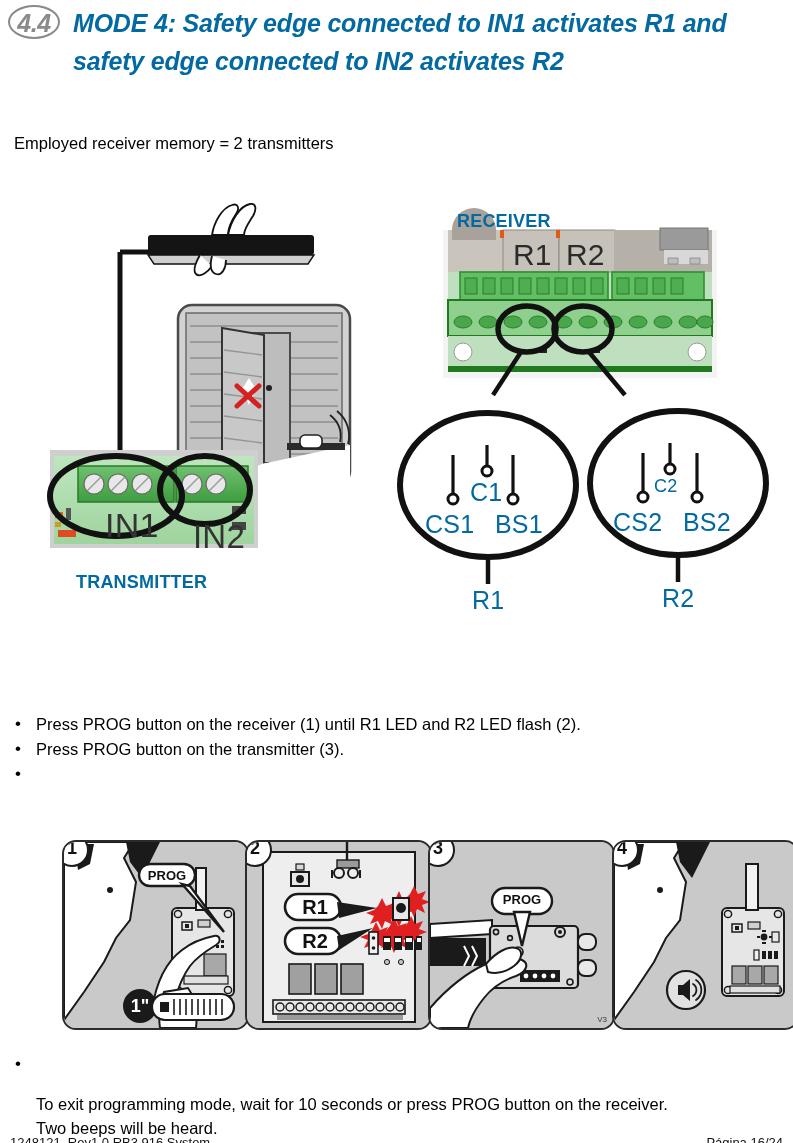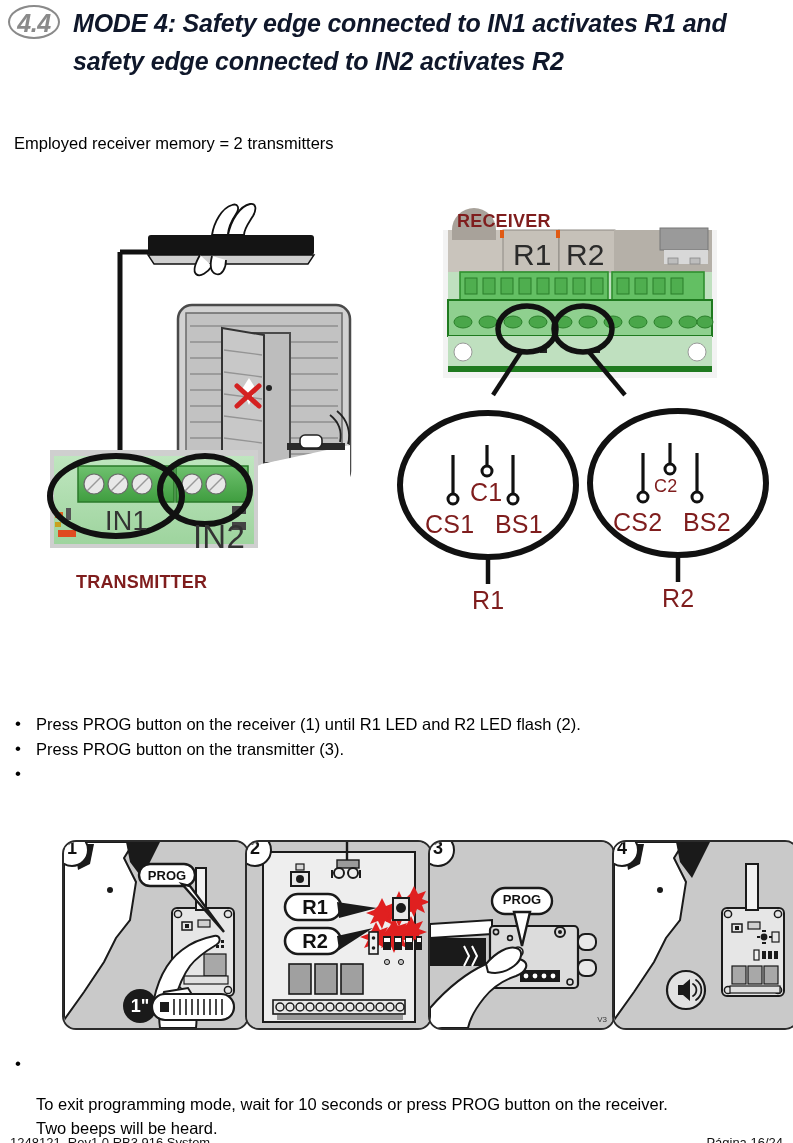--- a/index.html
+++ b/index.html
@@ -37,21 +37,21 @@
     font-style: italic;
     font-weight: bold;
     line-height: 32px;
     text-align: center;
     letter-spacing: -0.5px;
     box-sizing: border-box;
     margin-top: 1px;
   }
   .sec-title {
     margin-left: 13px;
-    color: #0f172a;
+    color: #0369a1;
     font-size: 25px;
     font-weight: bold;
     font-style: italic;
     line-height: 38px;
     letter-spacing: -0.2px;
   }
 
   
   .intro {
     position: absolute;
@@ -60,21 +60,21 @@
     line-height: 23px;
     color: #000;
   }
 
   
   .figure { position: absolute; left: 0; top: 200px; width: 793px; height: 445px; }
 
   .lbl {
     position: absolute;
     font-weight: bold;
-    color: #7f1d1d;
+    color: #0369a1;
     font-size: 17px;
     letter-spacing: 0.2px;
   }
 
   .svgbox { position:absolute; left:0; top:0; }
 
   
   .prog-head {
     position: absolute; left: 10px; top: 660px;
     font-size: 19px; font-weight: bold;
@@ -335,21 +335,21 @@
         <circle cx="670" cy="269" r="5" fill="#fff" stroke="#111" stroke-width="3"></circle>
         <line x1="697" y1="253" x2="697" y2="294" stroke="#111" stroke-width="3.2"></line>
         <circle cx="697" cy="297" r="5" fill="#fff" stroke="#111" stroke-width="3"></circle>
         <line x1="678" y1="355" x2="678" y2="382" stroke="#111" stroke-width="4.5"></line>
       </g>
     </svg>
 
     <div class="lbl" style="left:52px; top:372px; font-size:18px;margin-left:24px;">TRANSMITTER</div>
     <div class="lbl" style="left:457px; top:11px; font-size:18px;">RECEIVER</div>
 
-    <div class="lbl" style="left:105px; top:306px; font-size:27px; font-weight:normal; color:#333;">IN1</div>
+    <div class="lbl" style="left:105px; top:306px; font-size:34px; font-weight:normal; color:#333;">IN1</div>
     <div class="lbl" style="left:193px; top:318px; font-size:33px; font-weight:normal; color:#333;">IN2</div>
 
     <div class="lbl" style="left:513px; top:38px; font-size:30px; font-weight:normal; color:#2b2b2b;">R1</div>
     <div class="lbl" style="left:566px; top:38px; font-size:30px; font-weight:normal; color:#2b2b2b;">R2</div>
 
     <div class="lbl" style="left:470px; top:278px; font-size:25px; font-weight:normal;">C1</div>
     <div class="lbl" style="left:425px; top:310px; font-size:25px; font-weight:normal;">CS1</div>
     <div class="lbl" style="left:495px; top:310px; font-size:25px; font-weight:normal;">BS1</div>
     <div class="lbl" style="left:472px; top:386px; font-size:25px; font-weight:normal;">R1</div>
 

